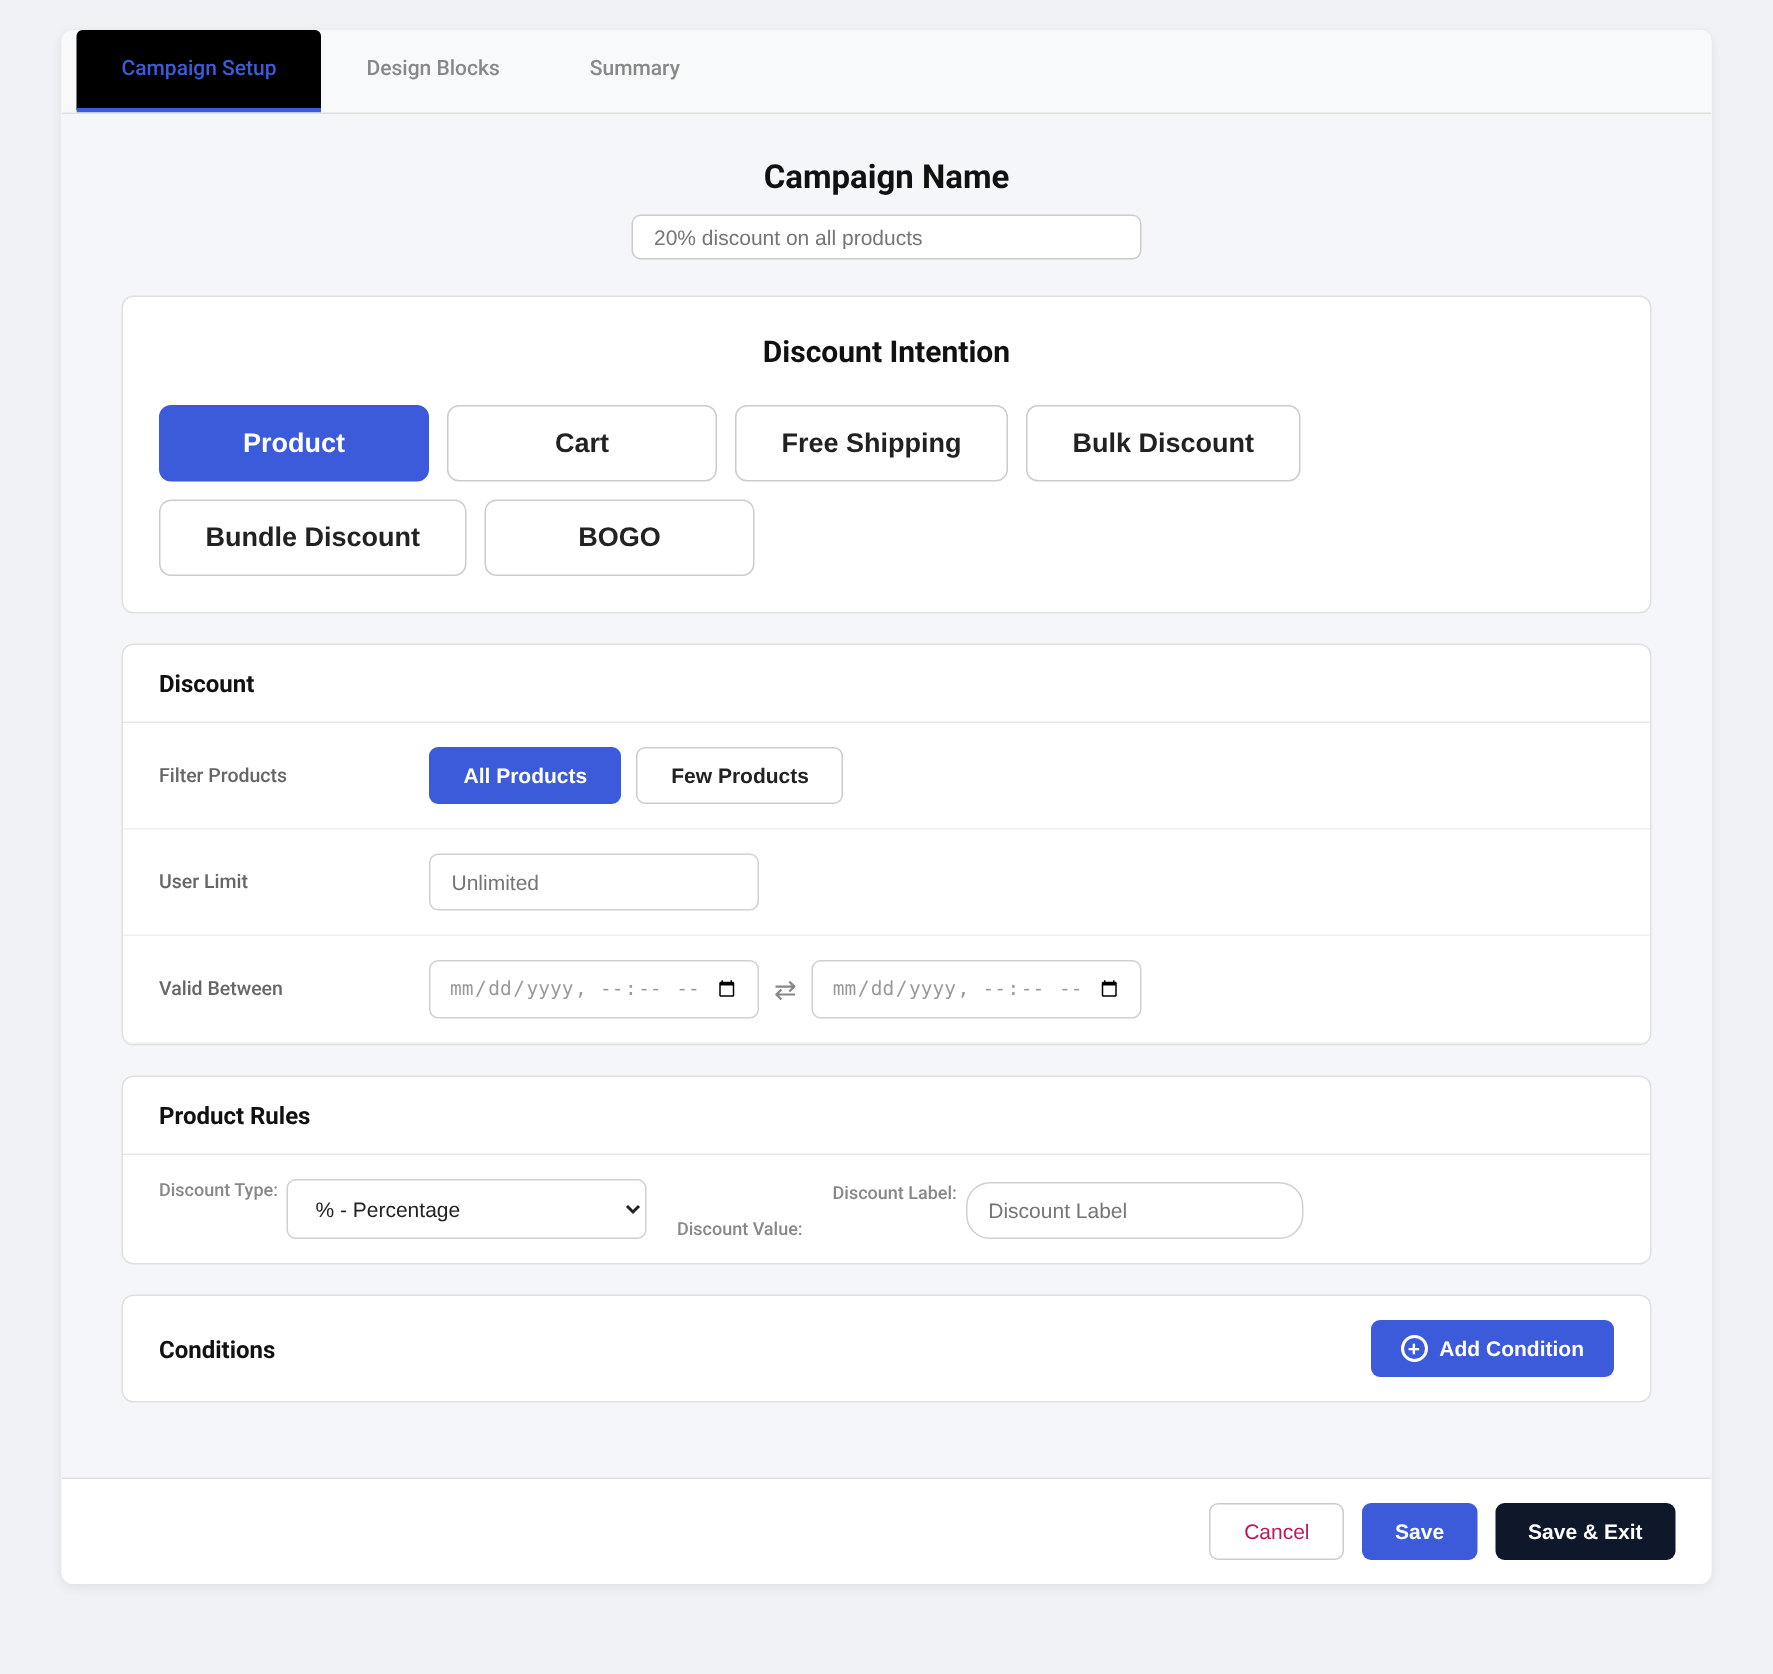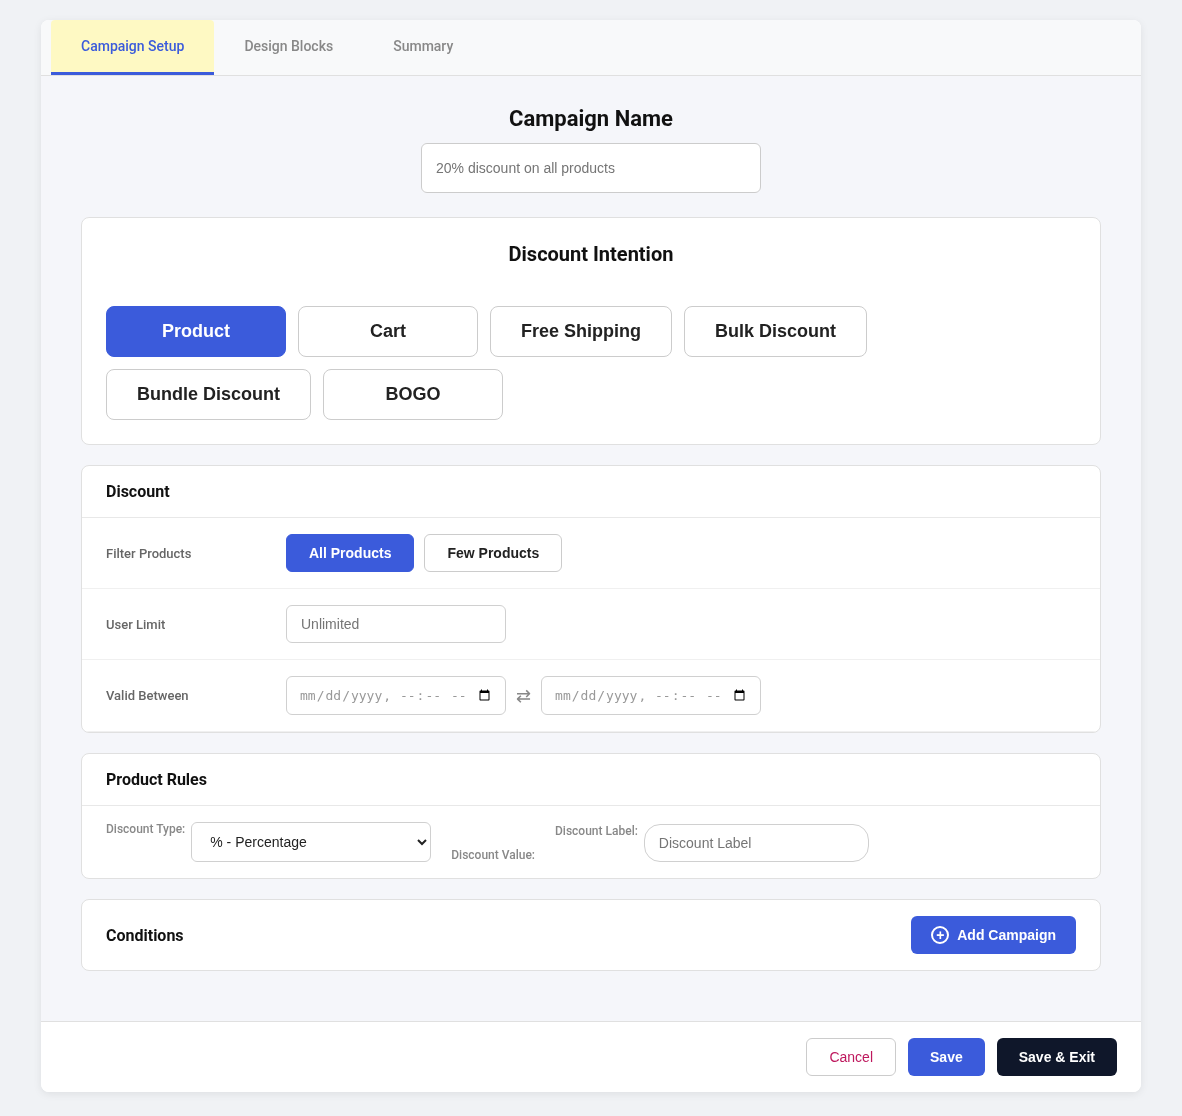--- a/index.html
+++ b/index.html
@@ -31,21 +31,21 @@
       padding: 18px 30px;
       cursor: pointer;
       font-size: 14px;
       color: #888;
       border-bottom: 3px solid transparent;
       font-weight: 500;
     }
     .tab.active {
       color: #3b5bdb;
       border-bottom: 3px solid #3b5bdb;
-      background: #fef9c3;
+      background: #000000;
       border-radius: 4px 4px 0 0;
       text-align: center;
     }
 
     
     .content {
       padding: 30px 40px;
       background: #f5f6fa;
     }
 
@@ -55,21 +55,21 @@
       margin-bottom: 24px;
     }
     .campaign-name-section h2 {
       font-size: 22px;
       font-weight: 700;
       color: #111;
       margin-bottom: 12px;
     }
     .campaign-name-input {
       width: 340px;
-      padding: 16px 14px;
+      padding: 6px 14px;
       border: 1px solid #ccc;
       border-radius: 6px;
       font-size: 14px;
       color: #aaa;
       outline: none;
       background: #fff;
     }
 
     
     .card {
@@ -77,21 +77,21 @@
       border: 1px solid #e0e0e0;
       border-radius: 8px;
       padding: 24px;
       margin-bottom: 20px;
     }
     .card-title {
       font-size: 20px;
       font-weight: 700;
       text-align: center;
       color: #111;
-      margin-bottom: 40px;
+      margin-bottom: 24px;
     }
 
     
     .intention-grid {
       display: flex;
       flex-wrap: wrap;
       gap: 12px;
     }
     .intention-btn {
       padding: 14px 30px;
@@ -400,21 +400,21 @@
           <input class="label-input" type="text" placeholder="Discount Label" style="">
         </div>
       </div>
     </div>
 
     <div class="section-card">
       <div class="conditions-header">
         <div class="conditions-title">Conditions</div>
         <button class="add-condition-btn">
           <span class="plus-circle">+</span>
-          <span>Add Campaign</span>
+          <span>Add Condition</span>
         </button>
       </div>
     </div>
 
   </div>
 
   <div class="footer">
     <button class="btn-cancel">Cancel</button>
     <button class="btn-save">Save</button>
     <button class="btn-save-exit">Save &amp; Exit</button>

